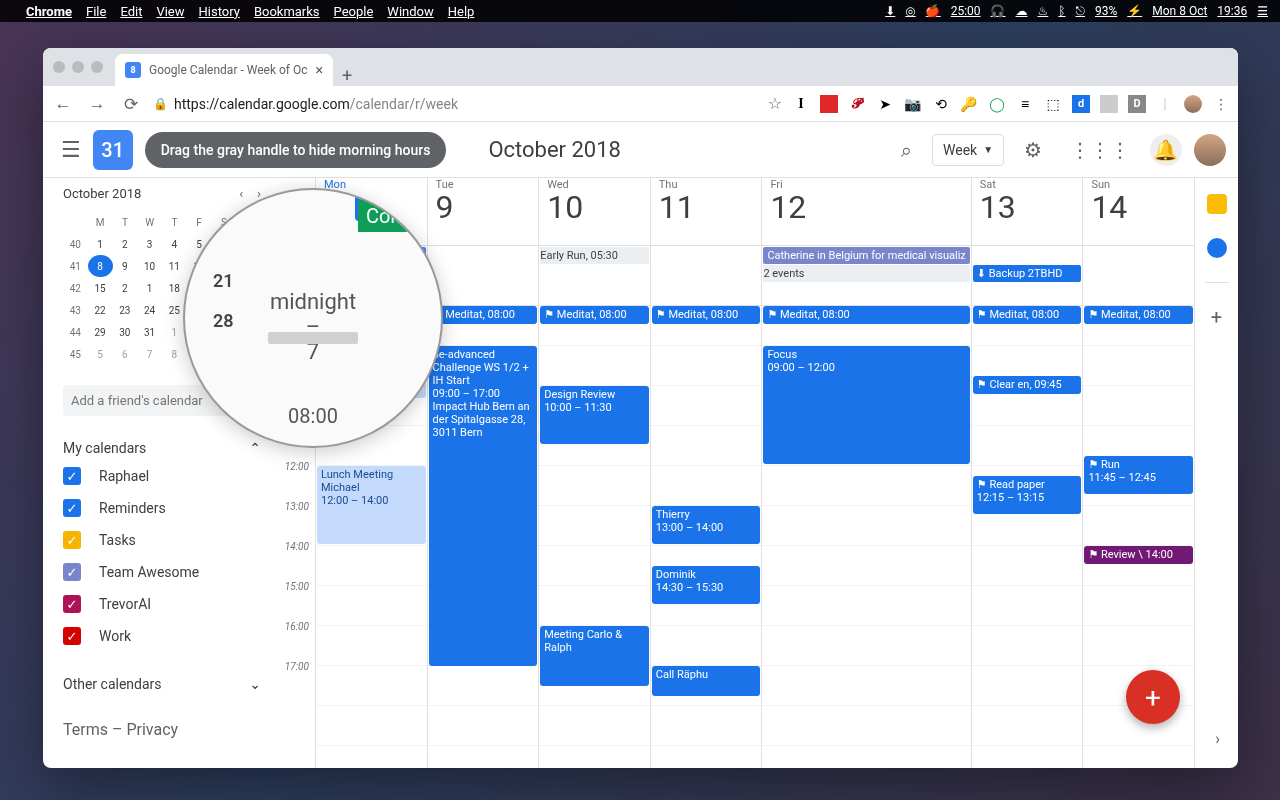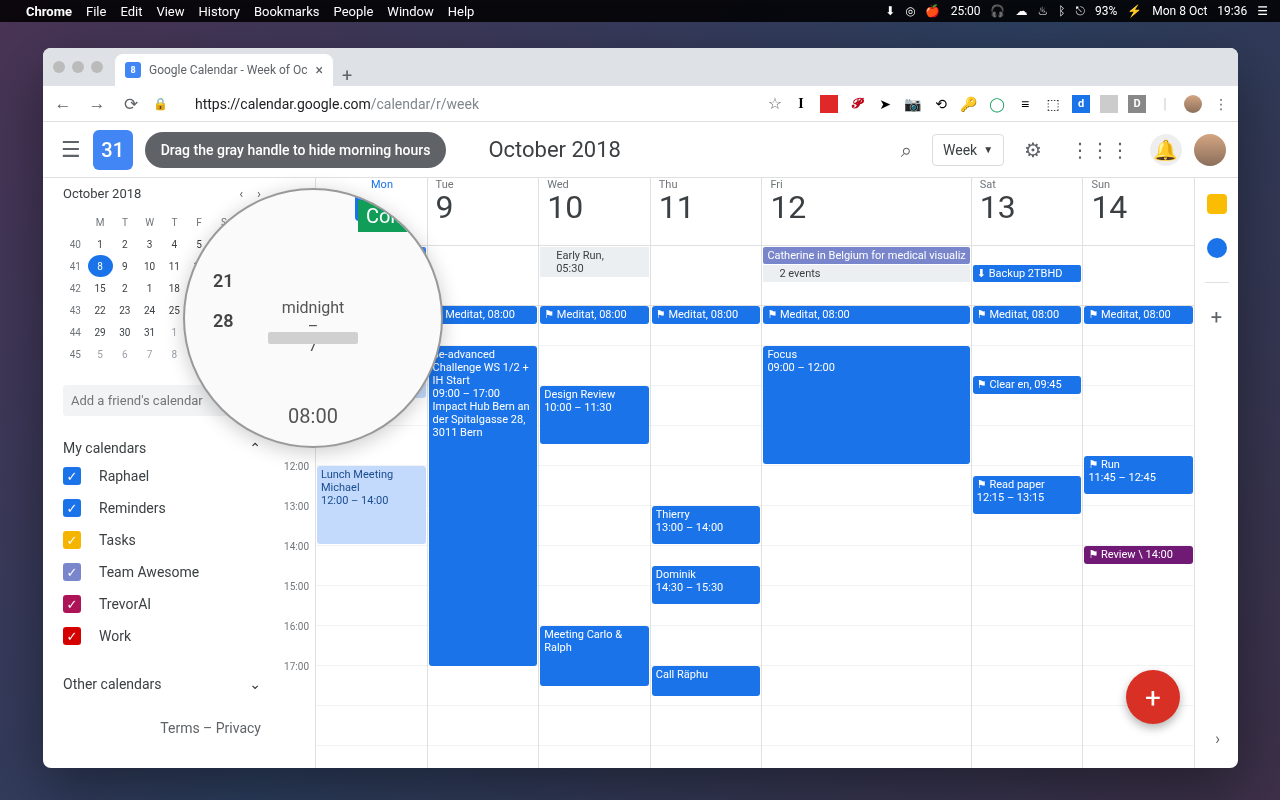--- a/index.html
+++ b/index.html
@@ -1,19 +1,19 @@
 <!DOCTYPE html>
 <html><head>
 <meta charset="utf-8">
 <style>
 * { box-sizing: border-box; margin: 0; padding: 0; font-family: -apple-system, BlinkMacSystemFont, "Segoe UI", Roboto, Arial, sans-serif; }
 body { background: linear-gradient(135deg, #4a3455 0%, #2c3e5e 50%, #3d3048 100%); width: 1280px; height: 800px; overflow: hidden; }
 
 
-.mac-menubar { height: 22px; background: rgba(0,0,0,0.85); color: #fff; display: flex; align-items: center; font-size: 13px; padding: 0 12px; justify-content: space-between; }
+.mac-menubar { height: 22px; background: rgba(0,0,0,0.85); color: #fff; display: flex; align-items: center; font-size: 13px; padding: 0 12px; justify-content: space-between; text-decoration: underline; }
 .mac-menubar .left, .mac-menubar .right { display: flex; align-items: center; gap: 14px; }
 .mac-menubar .right { gap: 10px; }
 .apple-icon { font-size: 14px; }
 .mac-menubar .right span { font-size: 12px; }
 
 
 .browser-window { position: absolute; left: 43px; top: 48px; width: 1195px; height: 720px; background: #fff; border-radius: 8px; box-shadow: 0 20px 60px rgba(0,0,0,0.4); overflow: hidden; }
 
 
 .tab-strip { height: 38px; background: #dee1e6; display: flex; align-items: flex-end; padding-left: 10px; }
@@ -22,21 +22,21 @@
 .tab { background: #fff; height: 32px; display: flex; align-items: center; padding: 0 10px; border-radius: 8px 8px 0 0; min-width: 200px; font-size: 12px; color: #5f6368; gap: 8px; }
 .tab-favicon { width: 16px; height: 16px; background: #4285f4; border-radius: 3px; display: flex; align-items: center; justify-content: center; color: #fff; font-size: 9px; font-weight: bold; }
 .tab-close { margin-left: auto; font-size: 14px; color: #5f6368; }
 .new-tab { width: 28px; text-align: center; font-size: 18px; color: #5f6368; }
 
 
 .address-bar { height: 36px; background: #fff; display: flex; align-items: center; padding: 0 8px; gap: 10px; border-bottom: 1px solid #e0e0e0; }
 .nav-btn { width: 24px; text-align: center; font-size: 17px; color: #5f6368; }
 .url-field { flex: 1; display: flex; align-items: center; gap: 6px; font-size: 14px; color: #202124; }
 .lock-icon { color: #5f6368; font-size: 12px; }
-.url-text .host { color: #202124; margin-left: 21px; }
+.url-text .host { color: #202124; }
 .url-text .path { color: #80868b; }
 .ext-icons { display: flex; gap: 10px; align-items: center; }
 .ext-icons span { width: 18px; height: 18px; display: flex; align-items: center; justify-content: center; font-size: 14px; }
 
 
 .app-header { height: 56px; display: flex; align-items: center; padding: 0 12px 0 18px; gap: 12px; border-bottom: 1px solid #e0e0e0; }
 .hamburger { font-size: 22px; color: #5f6368; }
 .cal-logo { width: 40px; height: 40px; background: #4285f4; color: #fff; border-radius: 6px; display: flex; align-items: center; justify-content: center; font-size: 20px; font-weight: 500; }
 .tip-bubble { background: #5f6368; color: #fff; padding: 10px 16px; border-radius: 22px; font-size: 14px; font-weight: 500; }
 .header-title { font-size: 22px; color: #3c4043; margin-left: 30px; }
@@ -56,51 +56,51 @@
 .mini-cal th { font-size: 10px; color: #70757a; }
 .mini-cal td.wk { color: #70757a; }
 .mini-cal td.today { background: #1a73e8; color: #fff; border-radius: 50%; }
 .mini-cal td.off { color: #9aa0a6; }
 .friend-input { margin-top: 20px; display: flex; align-items: center; gap: 8px; }
 .friend-input input { border: none; background: #f1f3f4; padding: 8px; border-radius: 4px; flex: 1; font-size: 13px; color: #5f6368; }
 .cal-section { margin-top: 20px; }
 .cal-section-title { display: flex; align-items: center; justify-content: space-between; font-size: 14px; color: #3c4043; padding: 4px 0; }
 .cal-item { display: flex; align-items: center; gap: 18px; padding: 7px 0; }
 .cal-check { width: 18px; height: 18px; border-radius: 3px; display: flex; align-items: center; justify-content: center; color: #fff; font-size: 13px; }
-.footer-links { margin-top: 24px; font-size: 14px; color: #5f6368; text-align: right; }
+.footer-links { margin-top: 24px; font-size: 16px; color: #5f6368; }
 
 
 .grid-wrap { flex: 1; display: flex; position: relative; }
 .time-col { width: 44px; font-size: 10px; color: #70757a; text-align: right; padding-right: 6px; }
-.time-col div { height: 40px; position: relative; top: -5px; }
+.time-col div { height: 40px; position: relative; top: -5px; font-style: italic; }
 .day-cols { flex: 1; display: flex; }
 .day-col { flex: 1; border-left: 1px solid #e0e0e0; display: flex; flex-direction: column; }
 .day-hdr { height: 68px; text-align: left; padding-left: 8px; border-bottom: 1px solid #e0e0e0; }
 .day-hdr .dow { font-size: 11px; color: #70757a; text-transform: none; }
 .day-hdr .dnum { font-size: 32px; color: #3c4043; font-weight: 400; line-height: 1; }
-.day-col.today .dow { color: #1a73e8; margin-left: 47px; }
+.day-col.today .dow { color: #1a73e8; }
 .day-col.today .dnum { color: #1a73e8; }
 .allday { min-height: 60px; border-bottom: 1px solid #e0e0e0; padding: 1px; font-size: 11px; }
 .allday-event { background: #7986cb; color: #fff; padding: 2px 4px; border-radius: 2px; margin-bottom: 1px; white-space: nowrap; overflow: hidden; }
 .allday-event.blue { background: #1a73e8; }
-.allday-summary { background: #eceff1; color: #3c4043; padding: 2px 16px; }
+.allday-summary { background: #eceff1; color: #3c4043; padding: 2px 0; }
 .hours { position: relative; flex: 1; }
 .hour-line { height: 40px; border-bottom: 1px solid #f1f3f4; }
 .event { position: absolute; left: 1px; right: 1px; background: #1a73e8; color: #fff; border-radius: 3px; padding: 2px 4px; font-size: 11px; overflow: hidden; }
 .event.light { background: #c3dafc; color: #1a4d8f; }
 .event.red { background: #701a75; }
 .event.flag::before { content: "⚑ "; }
 .right-rail { width: 44px; border-left: 1px solid #e0e0e0; display: flex; flex-direction: column; align-items: center; gap: 24px; padding-top: 16px; }
 .right-rail span { width: 20px; height: 20px; border-radius: 4px; display: block; }
 
 
 .magnifier { position: absolute; left: 140px; top: 140px; width: 260px; height: 260px; border: 2px solid #999; border-radius: 50%; background: #fafafa; display: flex; flex-direction: column; align-items: center; justify-content: center; box-shadow: 0 4px 20px rgba(0,0,0,0.2); z-index: 50; overflow: hidden; }
 .magnifier .mag-col { position: absolute; right: 20px; top: 10px; background: #0f9d58; color: #fff; font-size: 20px; padding: 4px 8px; }
 .magnifier .mag-hand { position: absolute; right: 50px; top: -5px; background:#1a73e8; width:36px; height:36px; border-radius:4px; color:#fff; display:flex; align-items:center; justify-content:center; font-size:18px;}
-.magnifier .mag-mid { font-size: 16px; color: #555; text-align: center; margin-top: 16px; }
+.magnifier .mag-mid { font-size: 22px; color: #555; text-align: center; margin-top: 16px; }
 .magnifier .mag-time { position: absolute; bottom: 18px; font-size: 20px; color: #555; }
 .magnifier .mag-21 { position: absolute; left: 28px; top: 80px; font-size: 18px; font-weight: 600; color: #444; }
 .magnifier .mag-28 { position: absolute; left: 28px; top: 120px; font-size: 18px; font-weight: 600; color: #444; }
 .magnifier .mag-handle { position: absolute; top: 142px; width: 90px; height: 12px; background: #d0d0d0; border-radius: 2px; }
 
 
 .fab { position: absolute; right: 58px; bottom: 44px; width: 54px; height: 54px; border-radius: 50%; background: #d93025; color: #fff; font-size: 28px; display: flex; align-items: center; justify-content: center; box-shadow: 0 4px 10px rgba(0,0,0,0.3); }
 .expand-btn { position: absolute; right: 18px; bottom: 20px; font-size: 16px; color: #5f6368; }
 </style>
 </head>

